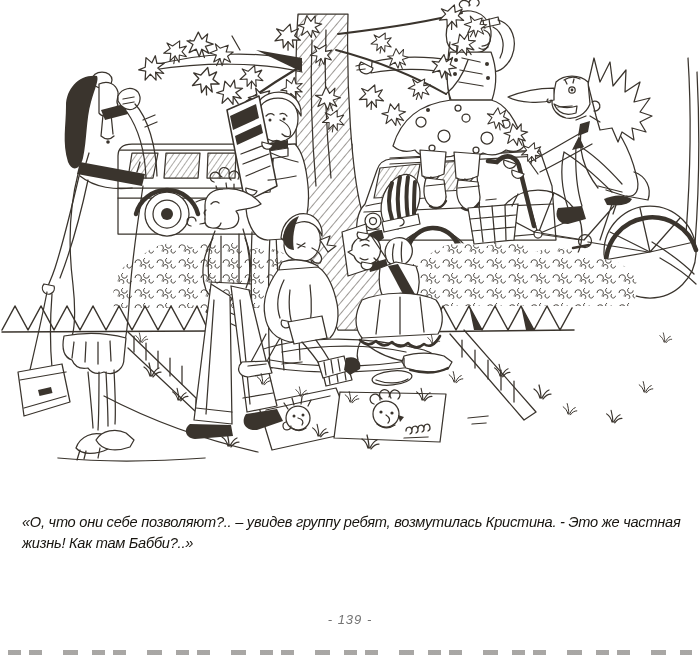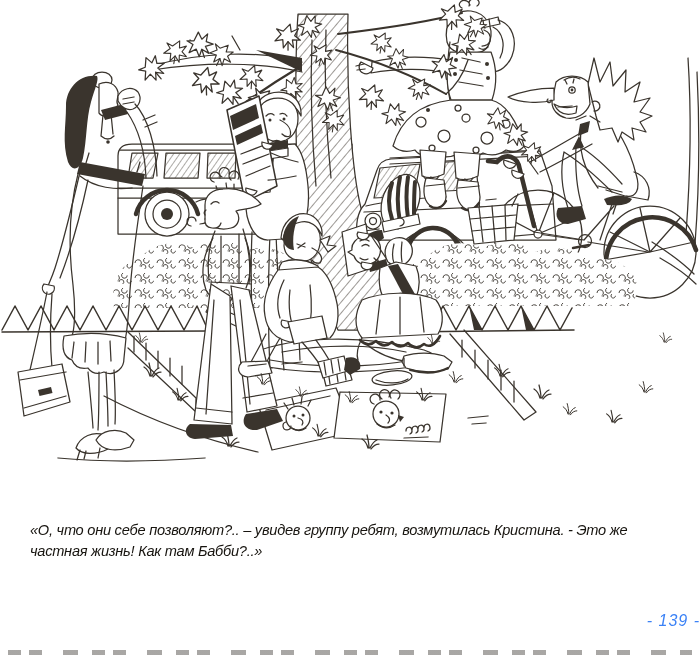--- a/index.html
+++ b/index.html
@@ -11,24 +11,24 @@
   svg{display:block;}
   .ln{stroke:#3a342d;fill:none;stroke-width:1.25;stroke-linecap:round;stroke-linejoin:round;}
   .fw{stroke:#3a342d;fill:#ffffff;stroke-width:1.25;stroke-linecap:round;stroke-linejoin:round;}
   .fd{fill:#3a342d;stroke:none;}
   .thick{stroke-width:4.5;}
   .story{
     position:absolute;left:14px;top:462px;width:676px;
     font-style:italic;font-size:14.6px;line-height:21px;letter-spacing:-0.25px;
     color:#17140f;white-space:pre-wrap;
   }
-  .story p{margin:16px;padding:0;}
+  .story p{margin:8px;padding:0;}
   .pagenum{
-    position:absolute;top:612px;left:0;width:100%;text-align:right;
-    font-style:italic;font-size:16px;letter-spacing:1px;color:#3b82f6;
+    position:absolute;top:612px;left:0;width:100%;text-align:center;
+    font-style:italic;font-size:13px;letter-spacing:1px;color:#737373;
   }
   .cutoff{
     position:absolute;top:650px;left:8px;right:8px;height:5px;opacity:.45;
     background:repeating-linear-gradient(90deg,#3f3b36 0 13px,transparent 13px 21px,#3f3b36 21px 34px,transparent 34px 55px,#3f3b36 55px 70px,transparent 70px 84px);
   }
 </style>
 </head>
 <body>
 
 <div class="illus" role="img" aria-label="Ink cartoon: a group of kids with posters around a parked car and a van — a girl in a polka-dot dress sits on the car roof shading her eyes, a spiky-haired boy grins on a bicycle, a shocked woman in sunglasses with a handbag watches, kids read and sign posters near a tree, bushes, a zigzag fence and steps">

